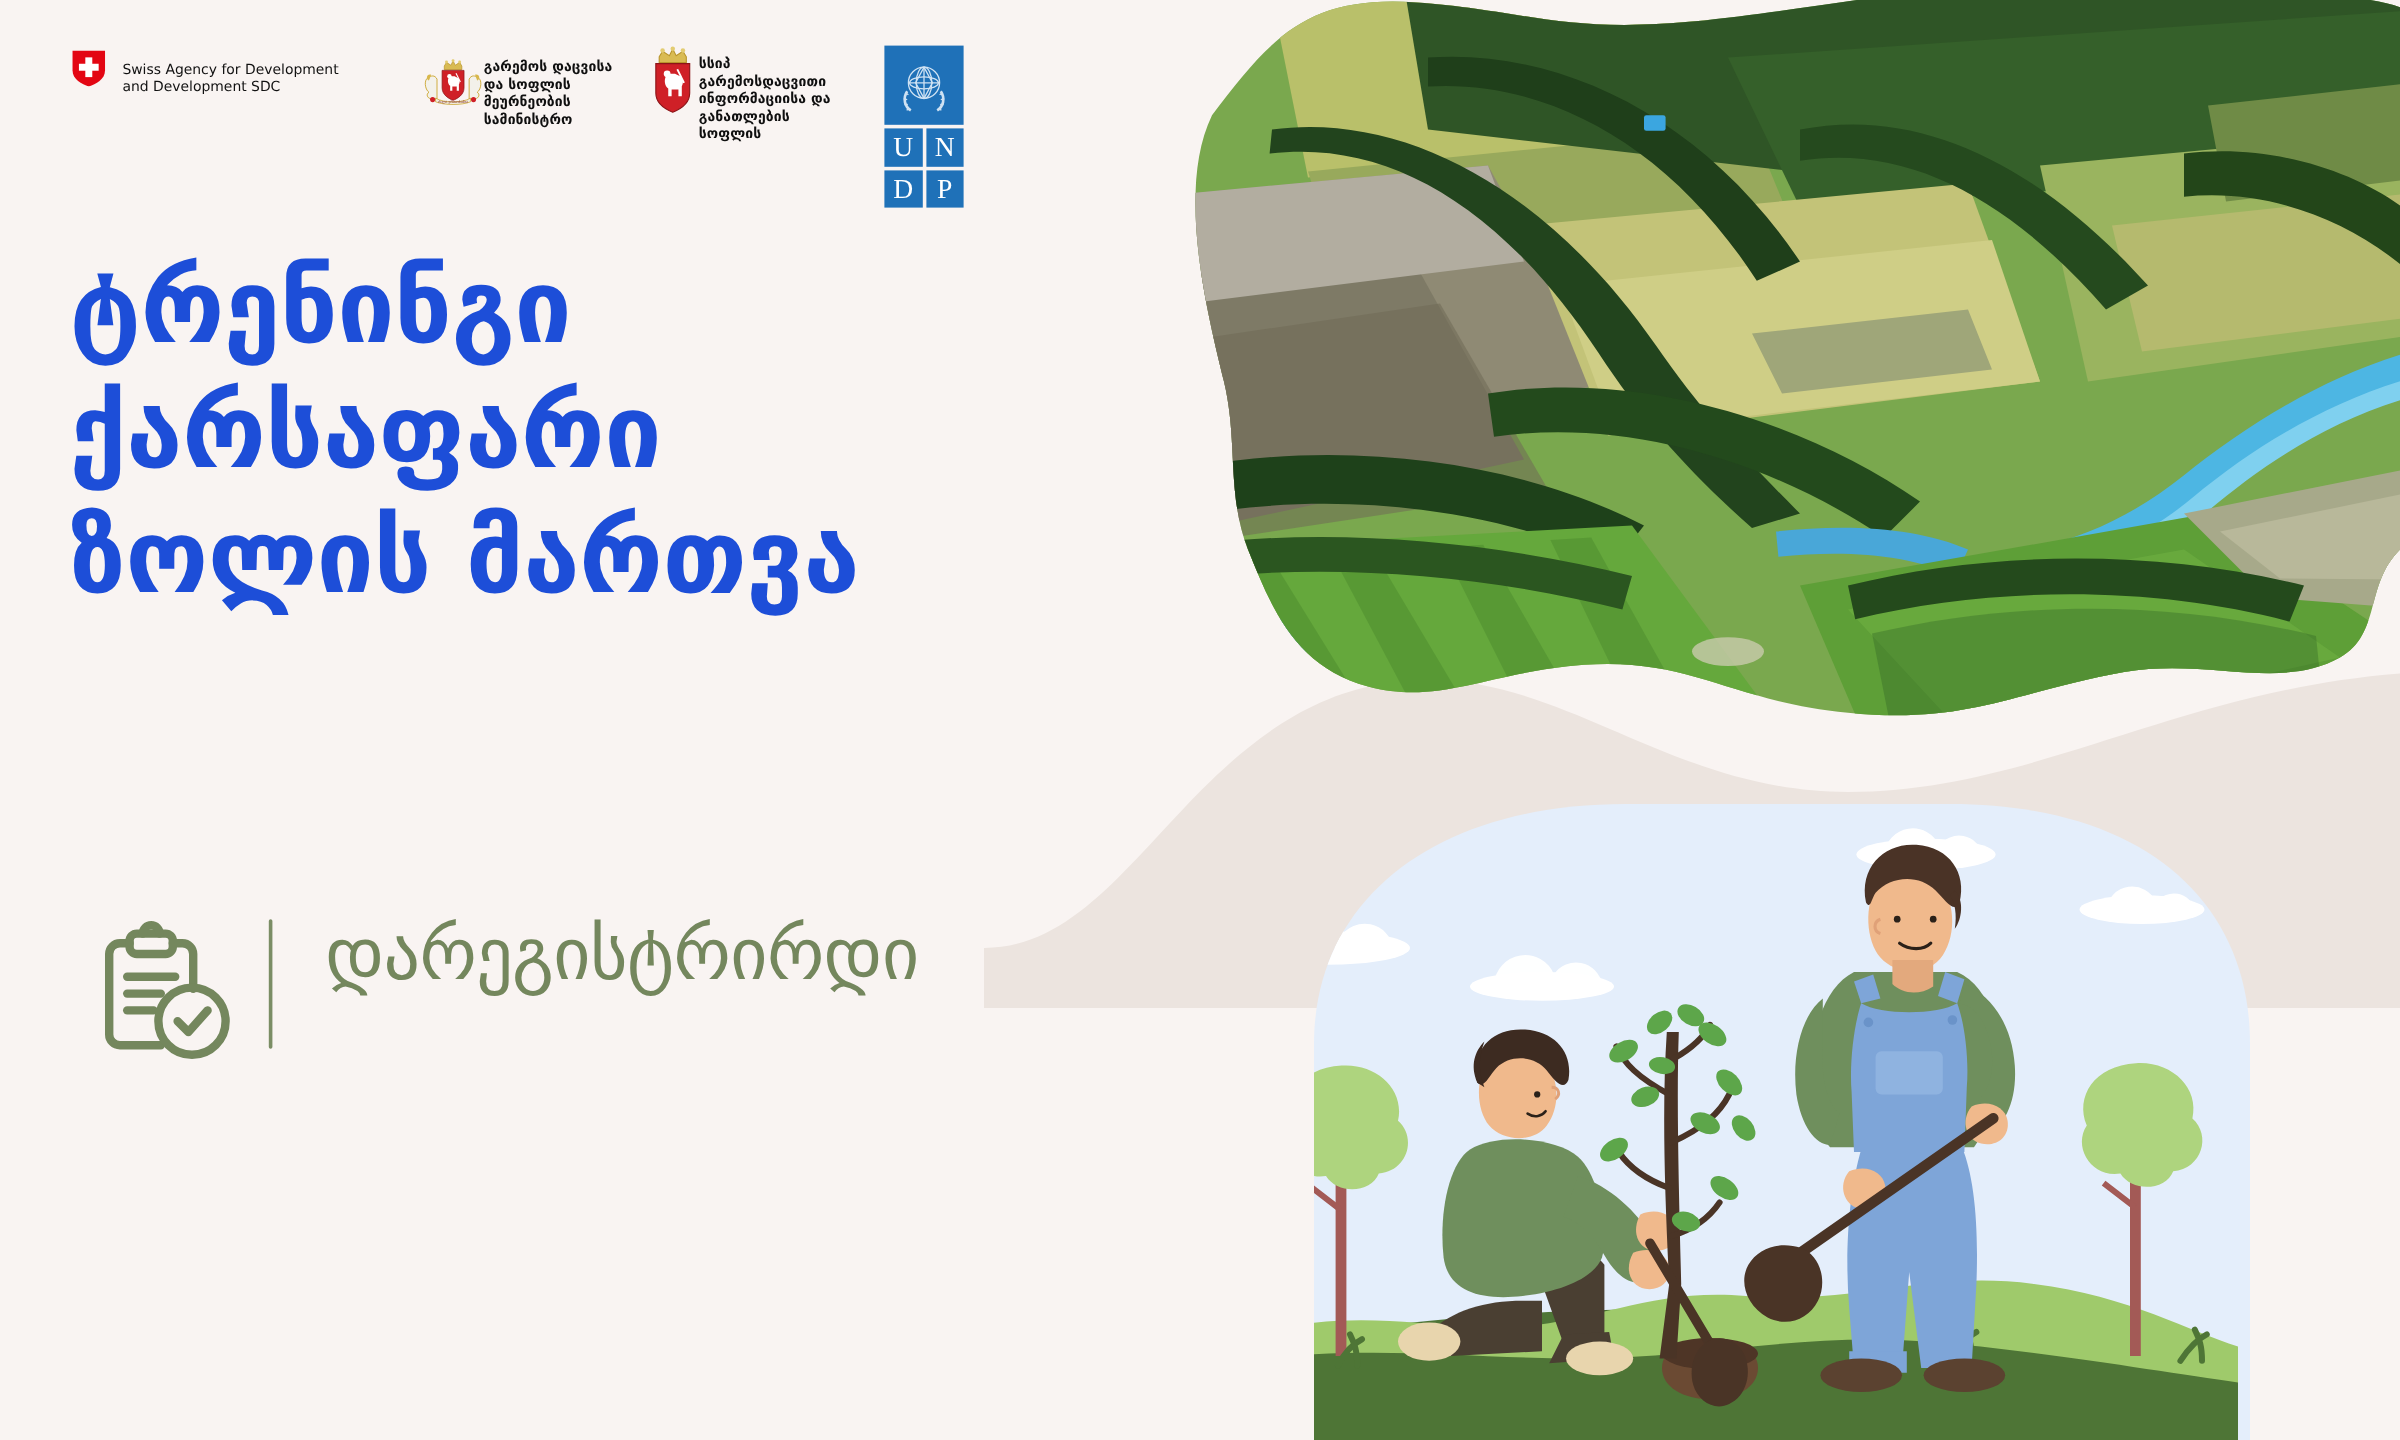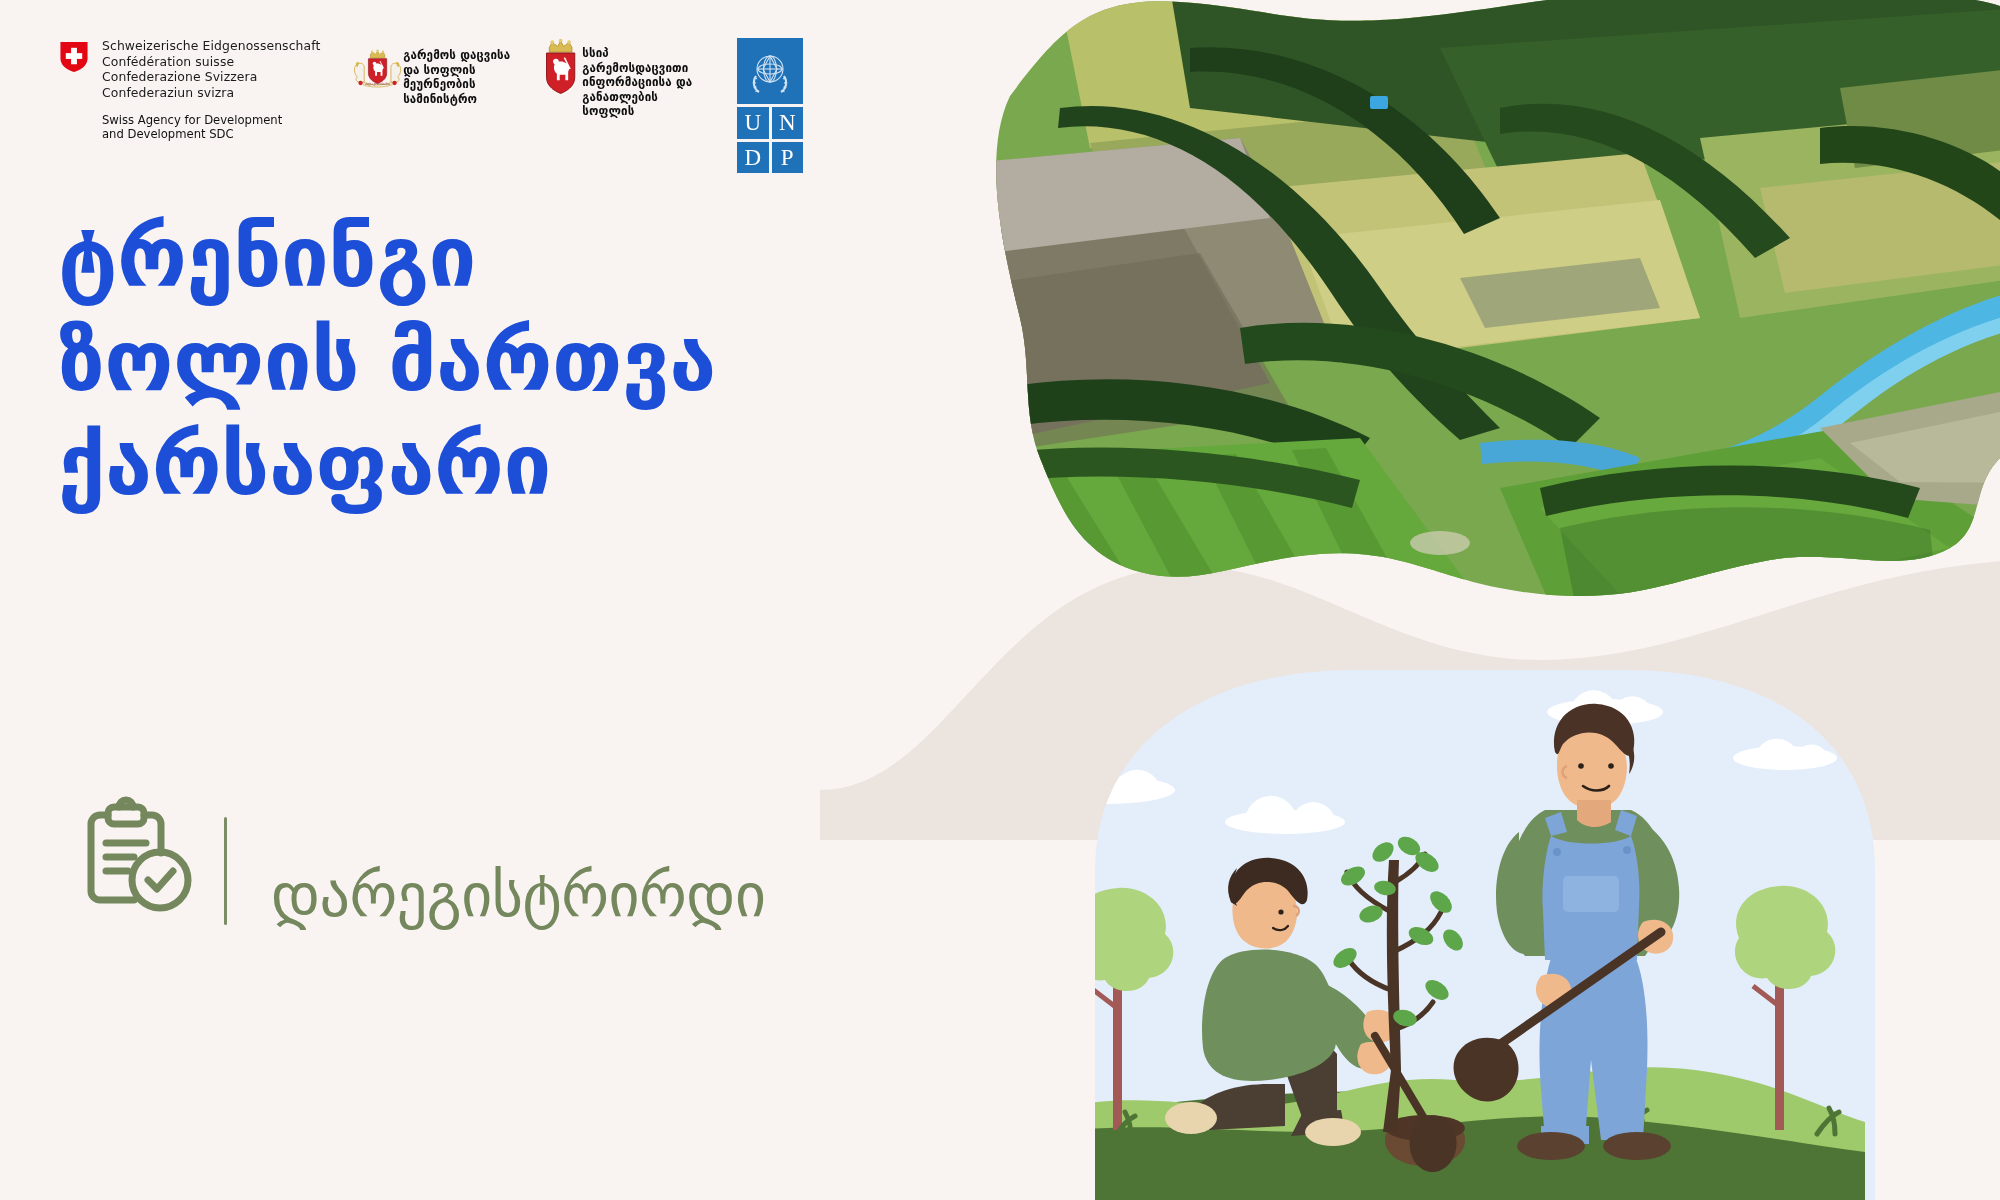--- a/index.html
+++ b/index.html
@@ -44,21 +44,21 @@
     color:#1d4ed8;
     font-family:"DejaVu Sans","Liberation Sans",sans-serif;
     font-weight:bold;
     font-size:85px;
     line-height:104px;
     letter-spacing:-0.5px;
   }
   .headline div{ white-space:nowrap; }
 
   
-  .cta{ position:absolute; left:72px; top:795px; display:flex; align-items:flex-end; z-index:20; }
+  .cta{ position:absolute; left:72px; top:766px; display:flex; align-items:flex-start; z-index:20;font-family:Liberation Serif, serif; }
   .cta-icon{ width:130px; height:130px; flex:none; }
   .cta-div{ width:3px; height:108px; background:#7b8d65; margin:0 44px 0 22px; border-radius:2px; }
   .cta-text{ color:#74875d; font-size:60px; line-height:1; white-space:nowrap; letter-spacing:-0.5px; }
 
   
   .wave{ position:absolute; left:820px; top:540px; width:1200px; height:300px; z-index:2; }
 
   
   .photo-wrap{ position:absolute; left:940px; top:-12px; width:1080px; height:640px; z-index:6; }
   .photo-wrap svg{ display:block; }
@@ -78,26 +78,20 @@
 
   <div class="logo-row">
 
     <div class="logo-swiss">
       <svg class="swiss-shield" viewBox="0 0 28 31">
         <path d="M0,0 H28 V17 C28,25 20,29 14,31 C8,29 0,25 0,17 Z" fill="#e30613"></path>
         <rect x="11" y="6" width="6" height="17" fill="#fff"></rect>
         <rect x="5.5" y="11.5" width="17" height="6" fill="#fff"></rect>
       </svg>
       <div>
-        <div class="swiss-lines">
-          <div>Schweizerische Eidgenossenschaft</div>
-          <div>Confédération suisse</div>
-          <div>Confederazione Svizzera</div>
-          <div>Confederaziun svizra</div>
-        </div>
         <div class="swiss-sdc">
           <div>Swiss Agency for Development</div>
           <div>and Development SDC</div>
         </div>
       </div>
     </div>
 
     <div class="logo-geo">
       <svg class="crest" width="84" height="62" viewBox="0 0 84 62">
 
@@ -172,22 +166,22 @@
           <span>D</span>
           <span>P</span>
         </div>
       </div>
     </div>
 
   </div>
 
   <div class="headline">
     <div>ტრენინგი</div>
+    <div>ქარსაფარი</div>
     <div>ზოლის მართვა</div>
-    <div>ქარსაფარი</div>
   </div>
 
   <div class="cta">
     <svg class="cta-icon" viewBox="0 0 130 130">
       <g fill="none" stroke="#74875d" stroke-width="7" stroke-linecap="round" stroke-linejoin="round">
         <path d="M36,20 H28 C23,20 19,24 19,29 V96 C19,101 23,105 28,105 H62"></path>
         <path d="M72,20 H80 C85,20 89,24 89,29 V58"></path>
         <rect x="36" y="12" width="36" height="17" rx="6"></rect>
         <path d="M47,12 a7,7 0 0 1 14,0"></path>
         <path d="M34,48 H74"></path>

